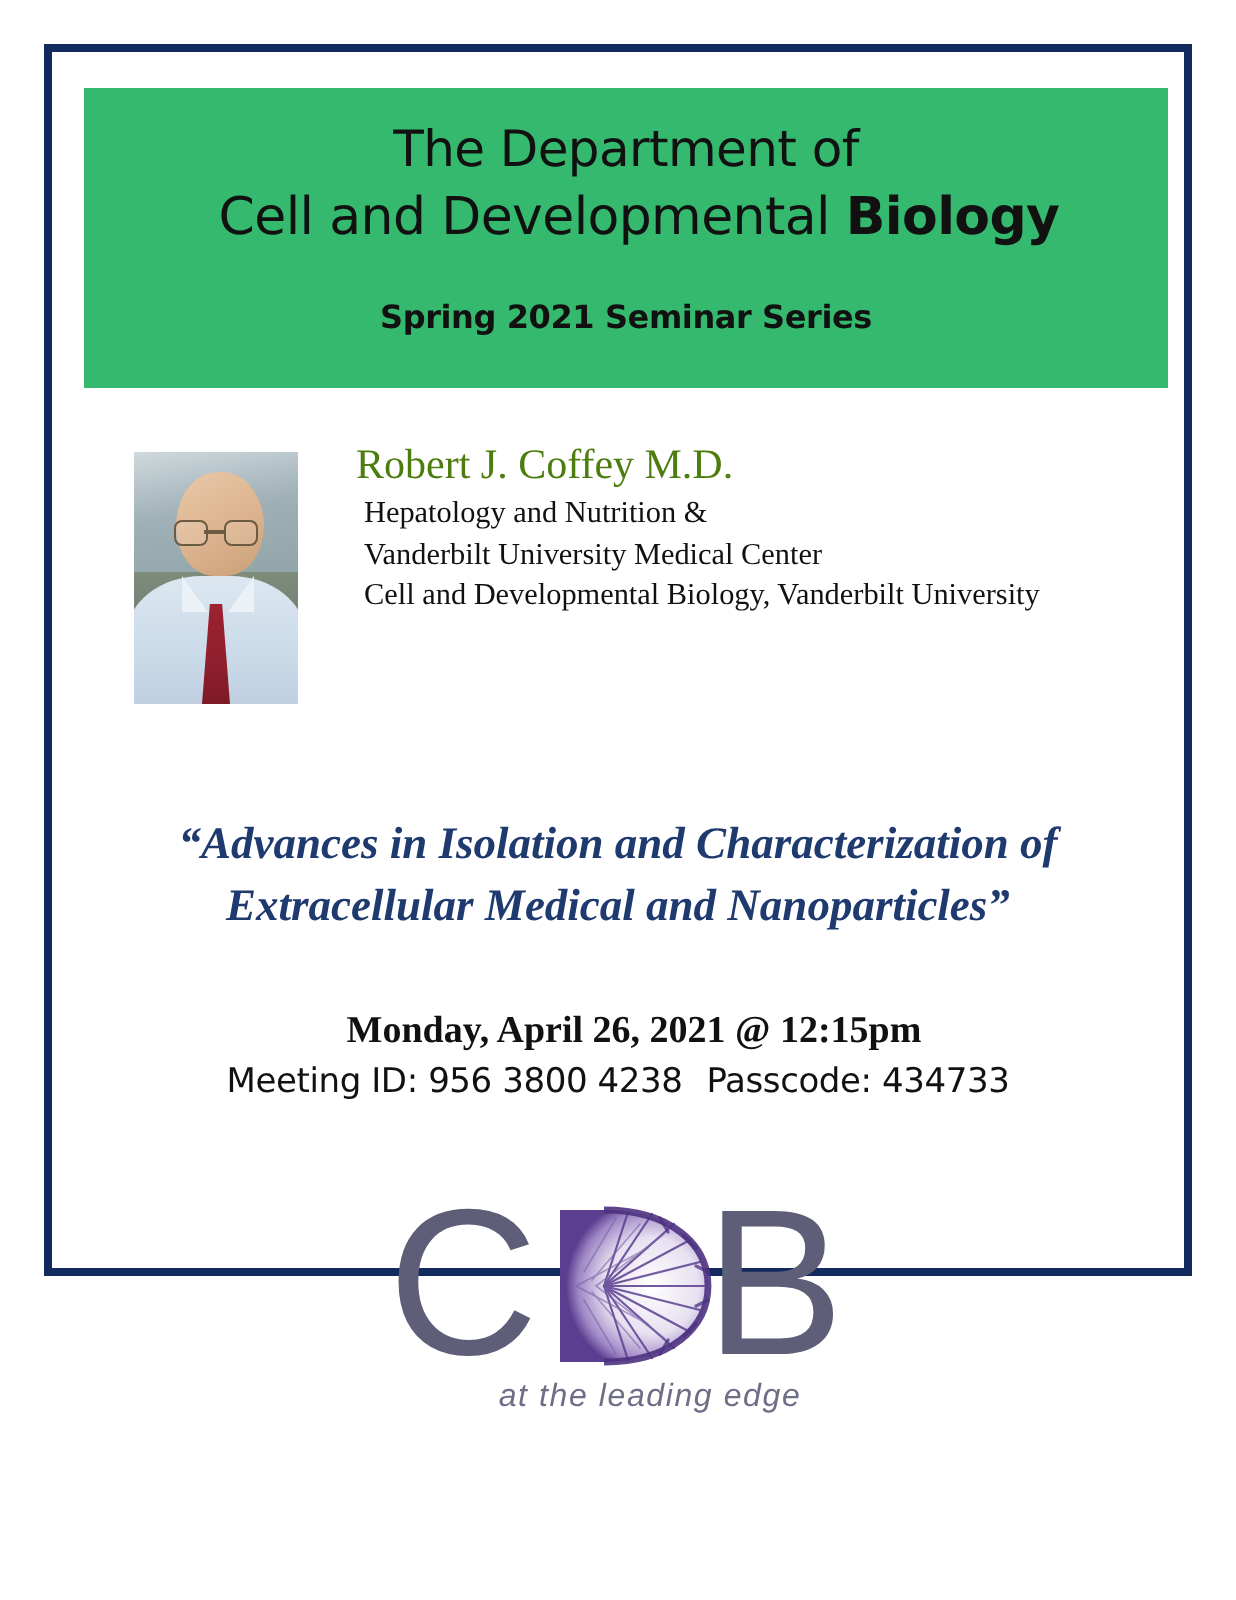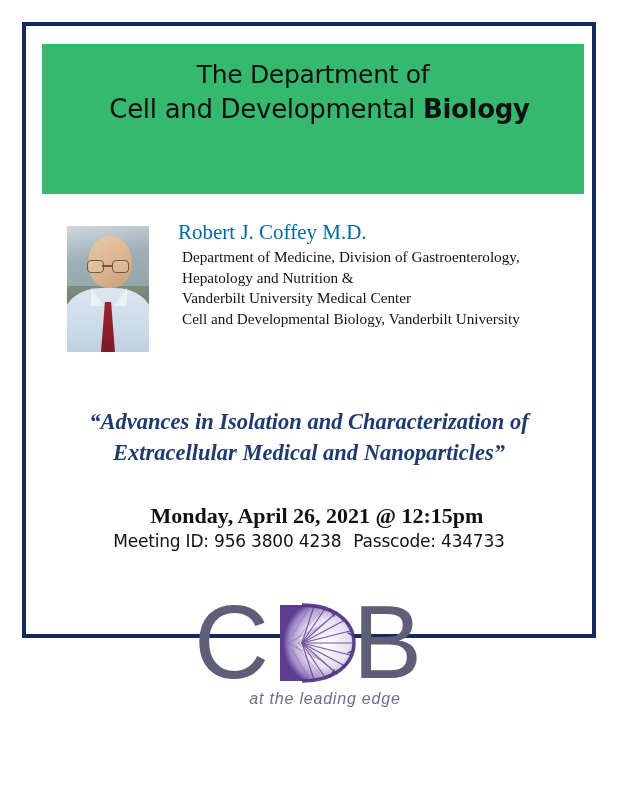--- a/index.html
+++ b/index.html
@@ -166,21 +166,21 @@
 
   .speaker-text {
     position: absolute;
     left: 152px;
     top: 0;
     right: 6px;
   }
   .speaker-name {
     font-family: "Liberation Serif", serif;
     font-size: 21px;
-    color: #0369a1;
+    color: #4d7c0f;
     line-height: 28px;
     margin-bottom: 1px;
   }
   .speaker-affil {
     font-family: "Liberation Serif", serif;
     font-size: 15.2px;
     color: #111111;
     line-height: 20.5px;
     padding-left: 4px;
     white-space: nowrap;
@@ -205,21 +205,21 @@
   .meeting-block {
     position: absolute;
     left: 0;
     right: 0;
     top: 477px;
     text-align: center;
   }
   .meeting-date {
     font-family: "Liberation Serif", serif;
     font-weight: 700;
-    font-size: 22px;
+    font-size: 19px;
     color: #111111;
     line-height: 26px;
     padding-left: 16px;
   }
   .meeting-id {
     font-family: "DejaVu Sans", sans-serif;
     font-size: 17px;
     color: #111111;
     line-height: 24px;
     letter-spacing: -0.2px;
@@ -274,40 +274,40 @@
 </style>
 </head>
 <body>
 
 <div class="poster-frame">
   <div class="poster-inner">
 
     <div class="header-band">
       <div class="header-line">The Department of</div>
       <div class="header-line header-line-2"><span>Cell and Developmental </span><span class="emph">Biology</span></div>
+      <div class="header-sub">Spring 2021 Seminar Series</div>
     </div>
 
     <div class="speaker-block">
 
       <div class="speaker-photo">
         <div class="ph-sky"></div>
         <div class="ph-land"></div>
         <div class="ph-shirt"></div>
         <div class="ph-head"></div>
         <div class="ph-glass-l"></div>
         <div class="ph-glass-r"></div>
         <div class="ph-bridge"></div>
         <div class="ph-collar-l"></div>
         <div class="ph-collar-r"></div>
         <div class="ph-tie"></div>
       </div>
 
       <div class="speaker-text">
         <div class="speaker-name">Robert J. Coffey M.D.</div>
-        <div class="speaker-affil">Department of Medicine, Division of Gastroenterology,</div>
         <div class="speaker-affil">Hepatology and Nutrition &amp;</div>
         <div class="speaker-affil">Vanderbilt University Medical Center</div>
         <div class="speaker-affil">Cell and Developmental Biology, Vanderbilt University</div>
       </div>
     </div>
 
     <div class="talk-title">
       <div>“Advances in Isolation and Characterization of</div>
       <div>Extracellular Medical and Nanoparticles”</div>
     </div>

